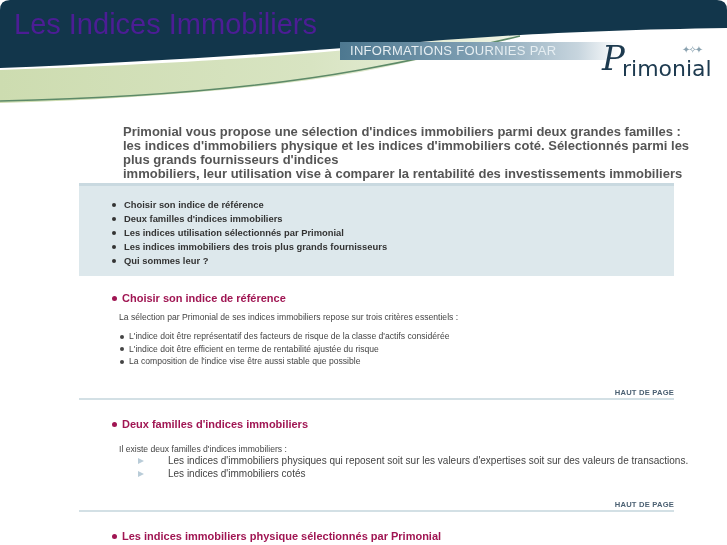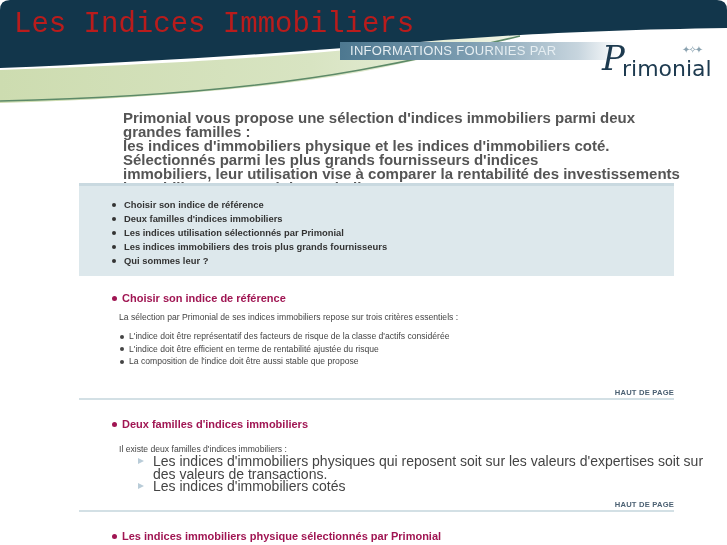--- a/index.html
+++ b/index.html
@@ -1,46 +1,46 @@
 <!DOCTYPE html>
 <html><head>
 <meta charset="utf-8">
 <style>
   html, body { margin:0; padding:0; background:#ffffff; }
   body { width:727px; height:545px; overflow:hidden; position:relative; font-family:"Liberation Sans", sans-serif; }
 
   
   .header { position:absolute; left:0; top:0; width:727px; height:110px; }
   .header svg { position:absolute; left:0; top:0; }
-  .site-title { position:absolute; left:14px; top:8px; color:#b91c1c; font-family:Liberation Mono, monospace; font-size:29px; letter-spacing:0px; font-weight:normal; }
+  .site-title { position:absolute; left:14px; top:8px; color:#4c1d95; font-family:Liberation Sans, sans-serif; font-size:29px; letter-spacing:0px; font-weight:normal; }
   .info-band { position:absolute; left:340px; top:42px; width:280px; height:18px; background:linear-gradient(to right, #4d7890 0%, #7b9cb0 45%, #c7d5de 85%, rgba(255,255,255,0) 100%); }
   .info-text { position:absolute; left:350px; top:43px; color:#e6eef2; font-family:Liberation Sans, sans-serif; font-size:13px; letter-spacing:0.3px; }
   .logo { position:absolute; left:602px; top:44px; width:110px; height:36px; }
   .logo-p { position:absolute; left:0px; top:-6px; font-family:"DejaVu Serif", serif; font-style:italic; font-size:34px; color:#1d3a4f; }
   .logo-text { position:absolute; left:20px; top:12px; font-family:"DejaVu Sans", sans-serif; font-size:22px; color:#1d3a4f; }
   .logo-stars { position:absolute; left:80px; top:0px; color:#8aa2b0; font-size:10px; letter-spacing:-2px; }
 
   
-  .intro { position:absolute; left:123px; top:111px; width:570px; color:#555555; font-size:15px; font-weight:bold; line-height:14px; }
+  .intro { position:absolute; left:123px; top:125px; width:570px; color:#555555; font-size:13px; font-weight:bold; line-height:14px; }
 
   
   .toc { position:absolute; left:79px; top:183px; width:595px; height:90px; background:#dde8ec; border-top:3px solid #c9d9e0; }
   .toc ul { list-style:none; margin:0; padding:0; position:absolute; left:33px; top:12px; }
   .toc li { height:14px; line-height:14px; font-size:9.4px; font-weight:bold; color:#333333; position:relative; padding-left:12px; }
   .toc li::before { content:""; position:absolute; left:0; top:5px; width:4px; height:4px; border-radius:50%; background:#333333; }
 
   
   .section-title { position:absolute; left:112px; font-size:11px; font-weight:bold; color:#a01653; padding-left:10px; }
   .section-title::before { content:""; position:absolute; left:0; top:4px; width:5px; height:5px; border-radius:50%; background:#a01653; }
   .para { position:absolute; left:119px; font-size:8.6px; color:#444444; line-height:12.5px; }
   .blist { position:absolute; left:119px; list-style:none; margin:0; padding:0; }
   .blist li { font-size:8.6px; color:#444444; line-height:12.5px; padding-left:10px; position:relative; }
   .blist li::before { content:""; position:absolute; left:1px; top:4.5px; width:4px; height:4px; border-radius:50%; background:#444444; }
   .tlist { position:absolute; left:138px; list-style:none; margin:0; padding:0; }
-  .tlist li { font-size:14px; color:#444444; line-height:12.5px; padding-left:15px; position:relative; }
+  .tlist li { font-size:10px; color:#444444; line-height:12.5px; padding-left:30px; position:relative; }
   .tlist li::before { content:""; position:absolute; left:0; top:3px; width:0; height:0; border-top:3.5px solid transparent; border-bottom:3.5px solid transparent; border-left:6px solid #b9ccd8; }
   .top-link { position:absolute; right:53px; font-size:7.6px; font-weight:bold; color:#4c6173; text-decoration:none; letter-spacing:0.2px; }
   .divider { position:absolute; left:79px; width:595px; height:2px; background:#d3e0e5; }
 </style>
 </head>
 <body>
 
 <div class="header">
   <svg width="727" height="110" viewBox="0 0 727 110">
     <defs>
@@ -80,21 +80,21 @@
     <li>Les indices immobiliers des trois plus grands fournisseurs</li>
     <li>Qui sommes leur ?</li>
   </ul>
 </div>
 
 <div class="section-title" style="top:292px;">Choisir son indice de référence</div>
 <div class="para" style="top:311px;">La sélection par Primonial de ses indices immobiliers repose sur trois critères essentiels :</div>
 <ul class="blist" style="top:330px;">
   <li>L'indice doit être représentatif des facteurs de risque de la classe d'actifs considérée</li>
   <li>L'indice doit être efficient en terme de rentabilité ajustée du risque</li>
-  <li>La composition de l'indice doit être aussi stable que propose</li>
+  <li>La composition de l'indice vise être aussi stable que possible</li>
 </ul>
 <a class="top-link" style="top:388px;">HAUT DE PAGE</a>
 <div class="divider" style="top:398px;"></div>
 
 <div class="section-title" style="top:418px;">Deux familles d'indices immobiliers</div>
 <div class="para" style="top:443px;">Il existe deux familles d'indices immobiliers :</div>
 <ul class="tlist" style="top:455px;">
   <li>Les indices d'immobiliers physiques qui reposent soit sur les valeurs d'expertises soit sur des valeurs de transactions.</li>
   <li>Les indices d'immobiliers cotés</li>
 </ul>

